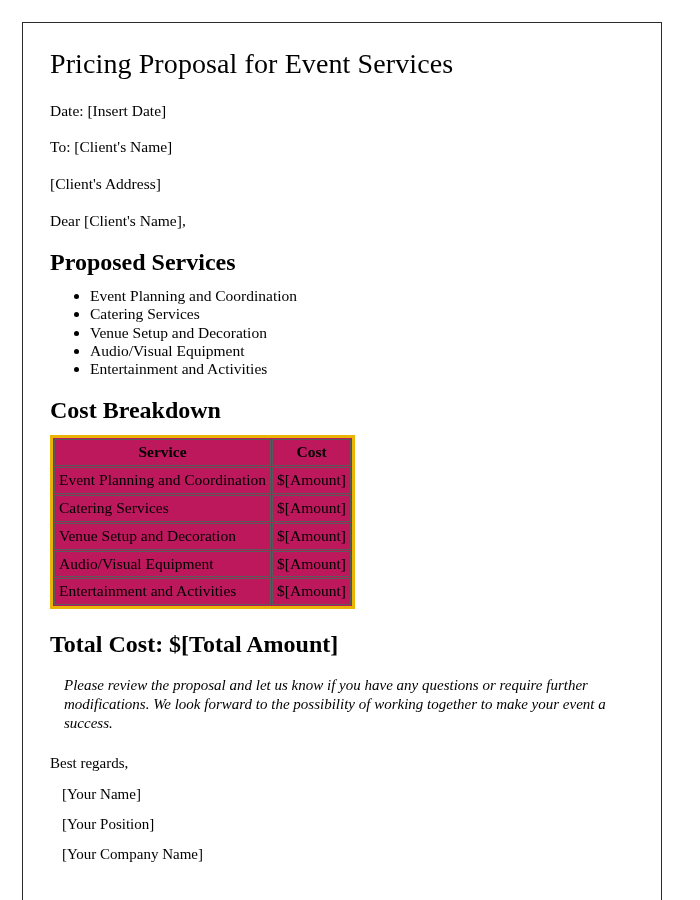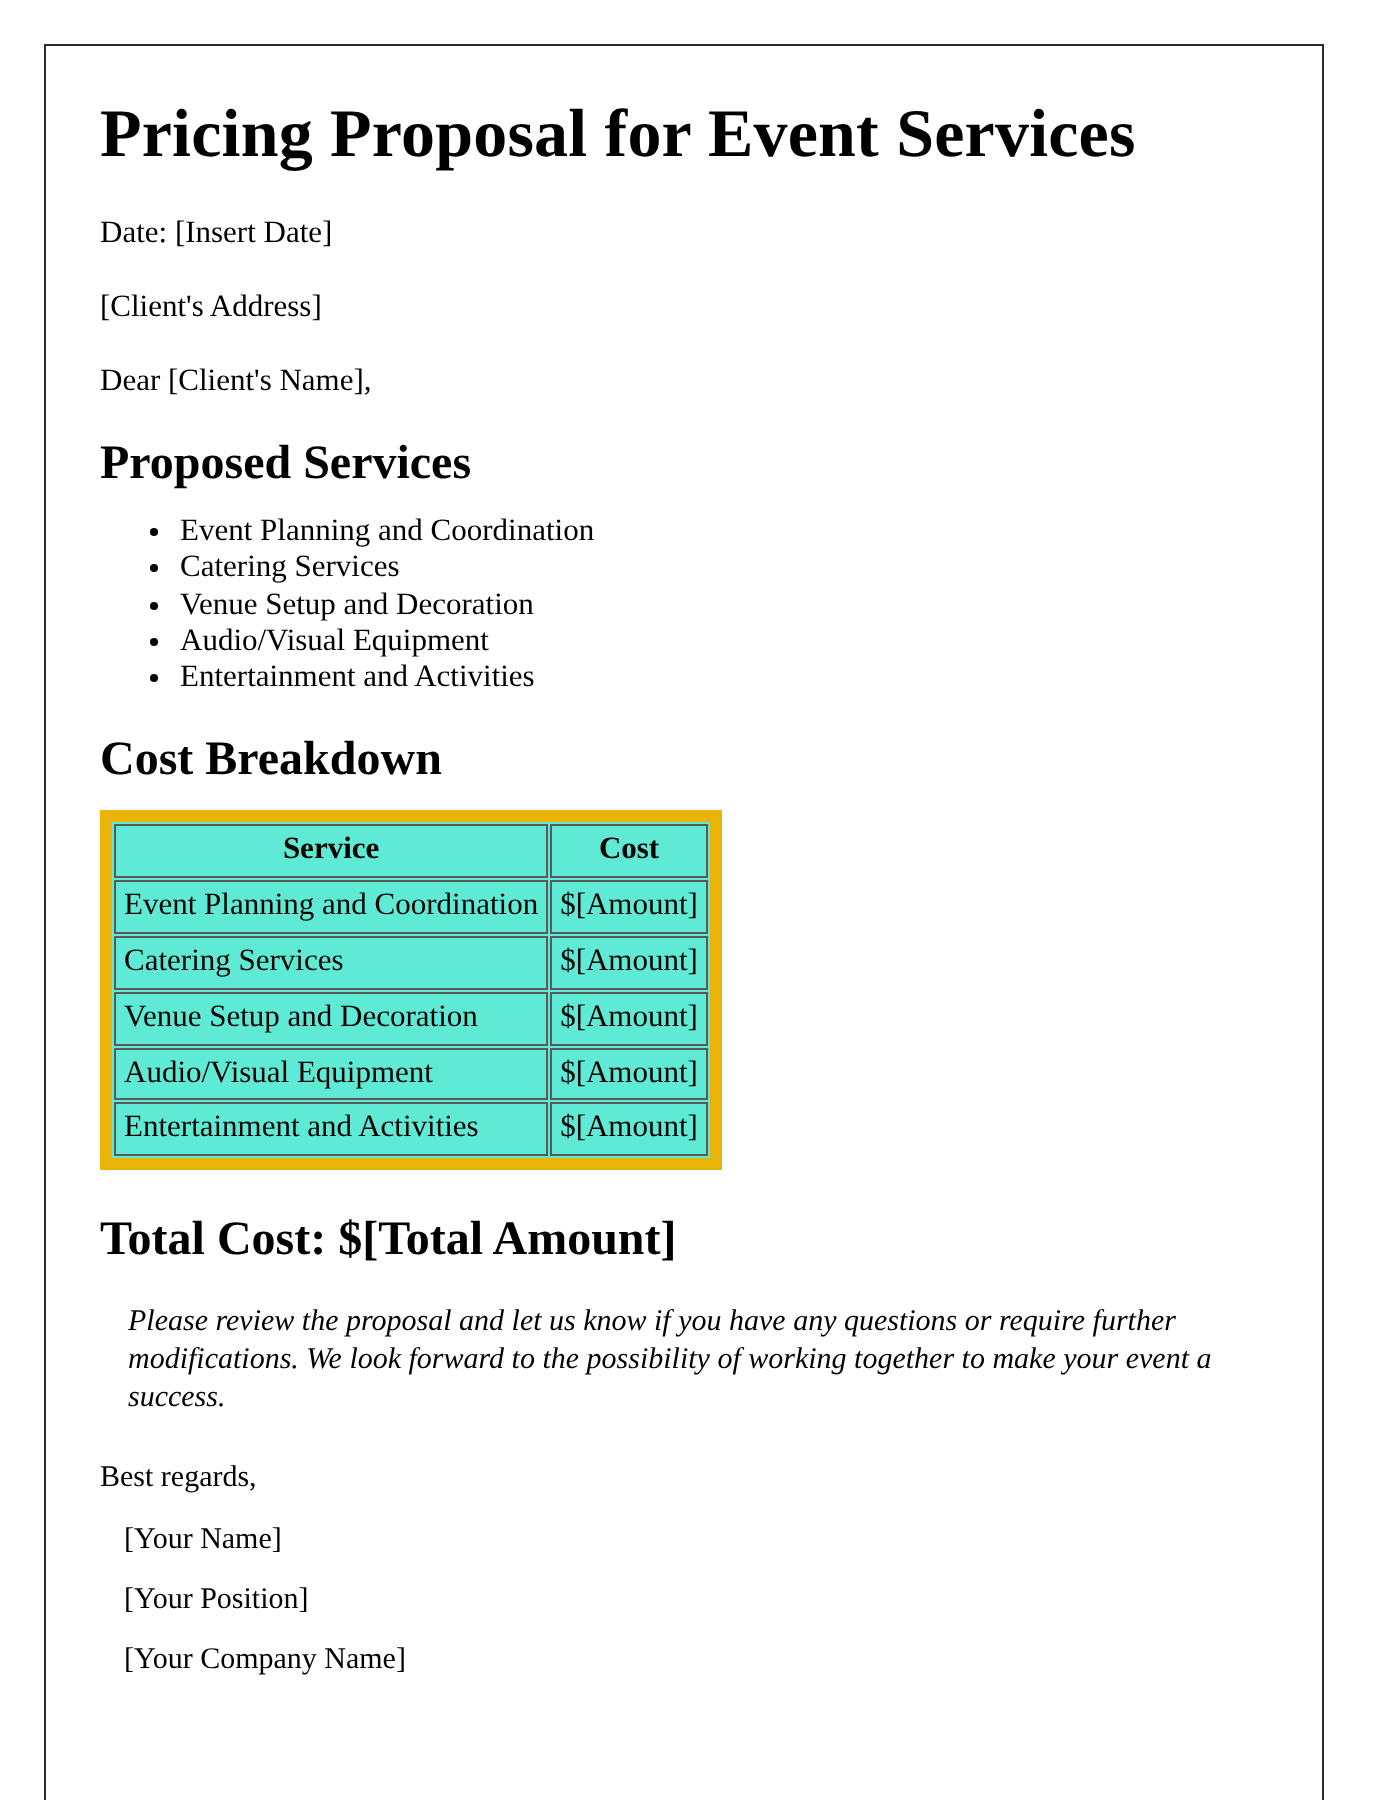--- a/index.html
+++ b/index.html
@@ -25,22 +25,22 @@
     box-sizing: border-box;
     border: 1px solid #2b2b2b;
     background: #ffffff;
   }
 
   .page-inner {
     padding: 26px 26px 0 27px;
   }
 
   h1.doc-title {
-    font-size: 34px;
-    font-weight: bold;
+    font-size: 28px;
+    font-weight: normal;
     line-height: 1.1;
     margin: 0 0 22px 0;
     letter-spacing: 0.1px;
   }
 
   h2.section-title {
     font-size: 24px;
     font-weight: bold;
     line-height: 1.12;
     margin: 19px 0 11px 0;
@@ -87,23 +87,23 @@
   }
   ul.services li {
     font-size: 15.5px;
     line-height: 1.18;
     margin: 0;
   }
 
   table.cost-table {
     border-collapse: separate;
     border-spacing: 1px;
-    border: 6px solid #eab308;
+    border: 3px solid #eab308;
     margin: 0 0 4px 0;
-    background: #5eead4;
+    background: #be185d;
   }
   table.cost-table th,
   table.cost-table td {
     border: 1px solid #5a5a5a;
     font-size: 15.5px;
     line-height: 1.15;
     padding: 3px 4px 4px 4px;
     font-weight: normal;
     white-space: nowrap;
   }
@@ -130,20 +130,21 @@
 </head>
 <body>
 
 <div class="page">
   <div class="page-inner">
 
     <h1 class="doc-title">Pricing Proposal for Event Services</h1>
 
     <p class="meta-line">Date: [Insert Date]</p>
 
+    <p class="meta-line">To: [Client's Name]</p>
 
     <p class="meta-line">[Client's Address]</p>
 
     <p class="meta-line">Dear [Client's Name],</p>
 
 
     <h2 class="section-title">Proposed Services</h2>
 
     <ul class="services">
       <li>Event Planning and Coordination</li>

